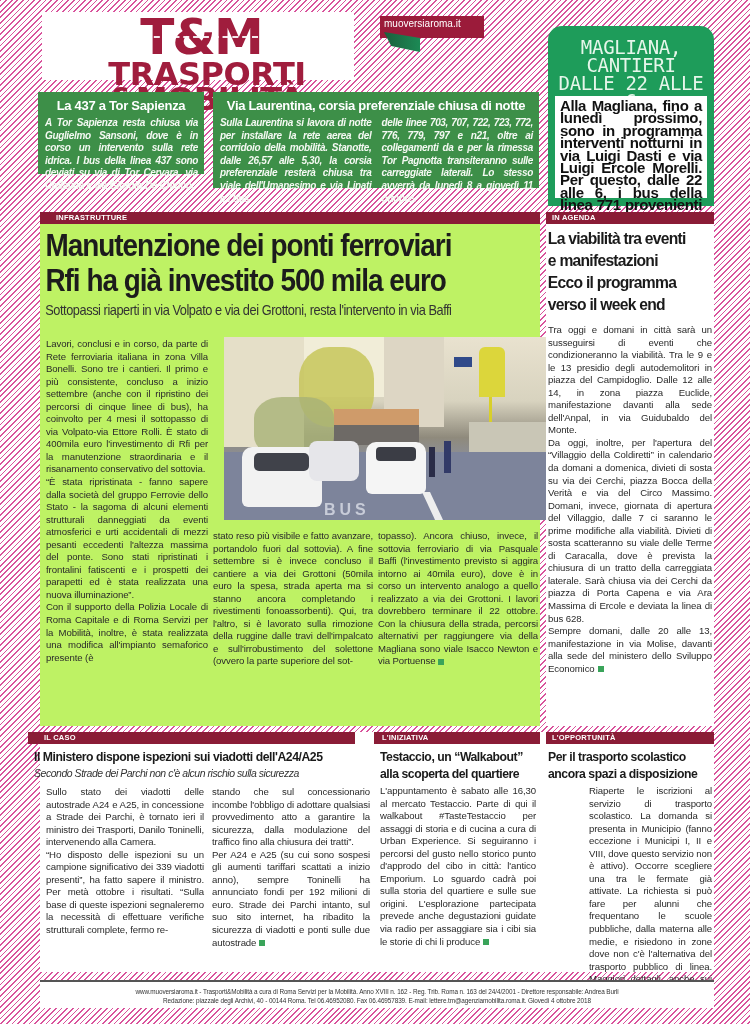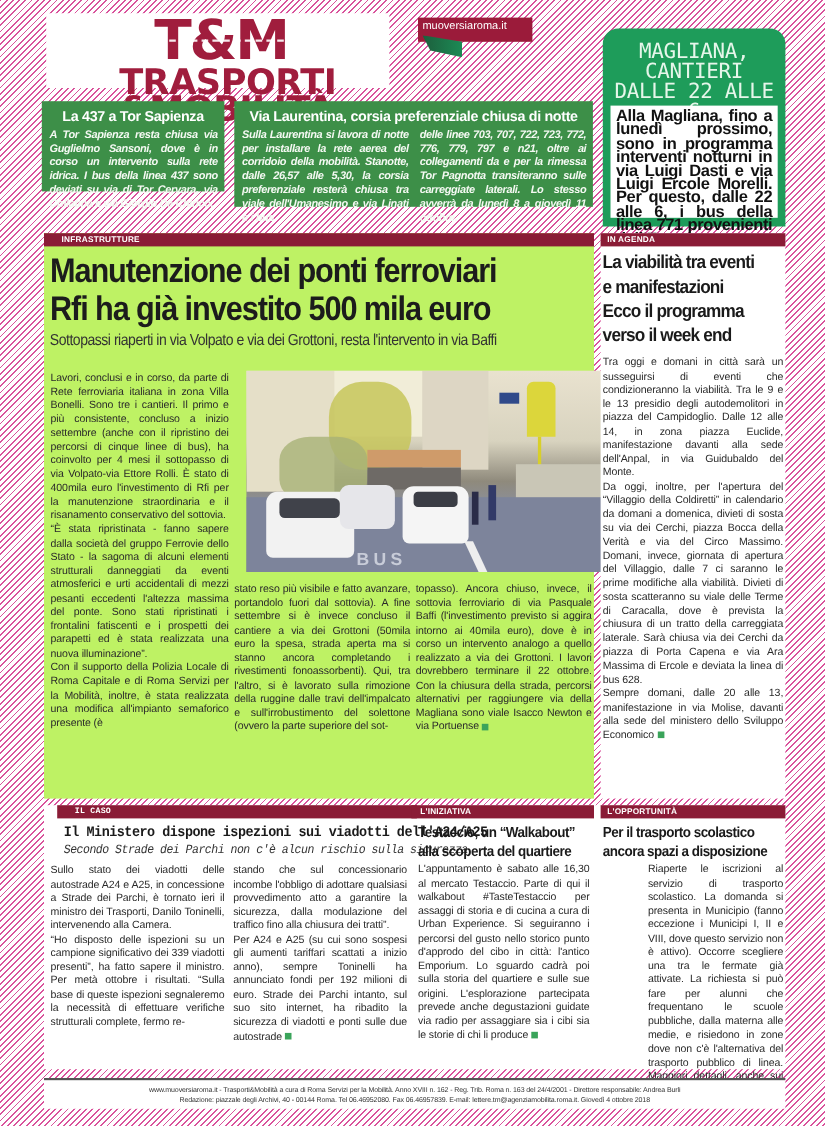--- a/index.html
+++ b/index.html
@@ -205,21 +205,21 @@
   </div>
   <div class="body-text" style="padding:8px 2px 0 2px;">
     <p>Tra oggi e domani in città sarà un susseguirsi di eventi che condizioneranno la viabilità. Tra le 9 e le 13 presidio degli autodemolitori in piazza del Campidoglio. Dalle 12 alle 14, in zona piazza Euclide, manifestazione davanti alla sede dell'Anpal, in via Guidubaldo del Monte.</p>
     <p>Da oggi, inoltre, per l'apertura del “Villaggio della Coldiretti” in calendario da domani a domenica, divieti di sosta su via dei Cerchi, piazza Bocca della Verità e via del Circo Massimo. Domani, invece, giornata di apertura del Villaggio, dalle 7 ci saranno le prime modifiche alla viabilità. Divieti di sosta scatteranno su viale delle Terme di Caracalla, dove è prevista la chiusura di un tratto della carreggiata laterale. Sarà chiusa via dei Cerchi da piazza di Porta Capena e via Ara Massima di Ercole e deviata la linea di bus 628.</p>
     <p><span>Sempre domani, dalle 20 alle 13, manifestazione in via Molise, davanti alla sede del ministero dello Sviluppo Economico</span><span class="end-mark"></span></p>
   </div>
 </div>
 
 <div class="abs bottom-panel"></div>
 
-<div class="abs" style="left:52px; top:732px; width:327px;font-family:Liberation Mono, monospace;">
+<div class="abs" style="left:28px; top:732px; width:327px;">
   <div class="kicker">IL CASO</div>
   <div style="padding-left:6px; margin-top:4px;">
     <div class="bottom-hl">Il Ministero dispone ispezioni sui viadotti dell'A24/A25</div>
     <div class="bottom-sub">Secondo Strade dei Parchi non c'è alcun rischio sulla sicurezza</div>
   </div>
 </div>
 <div class="abs body-text" style="left:46px; top:786px; width:158px;">
   <p>Sullo stato dei viadotti delle autostrade A24 e A25, in concessione a Strade dei Parchi, è tornato ieri il ministro dei Trasporti, Danilo Toninelli, intervenendo alla Camera.</p>
   <p>“Ho disposto delle ispezioni su un campione significativo dei 339 viadotti presenti”, ha fatto sapere il ministro. Per metà ottobre i risultati. “Sulla base di queste ispezioni segnaleremo la necessità di effettuare verifiche strutturali complete, fermo re-</p>
 </div>

